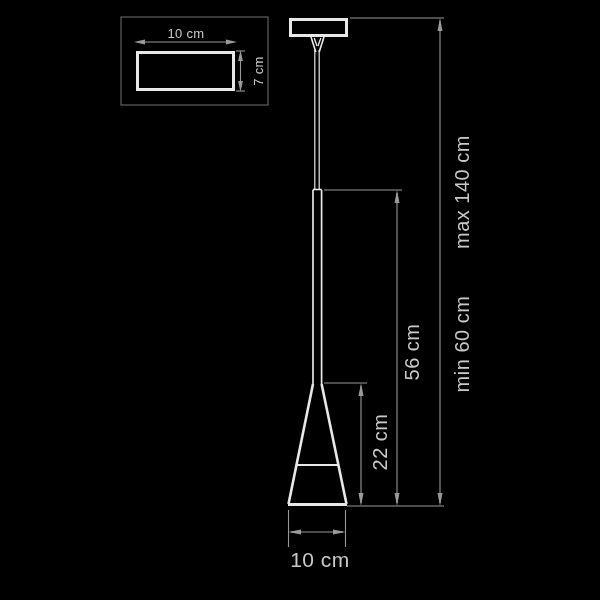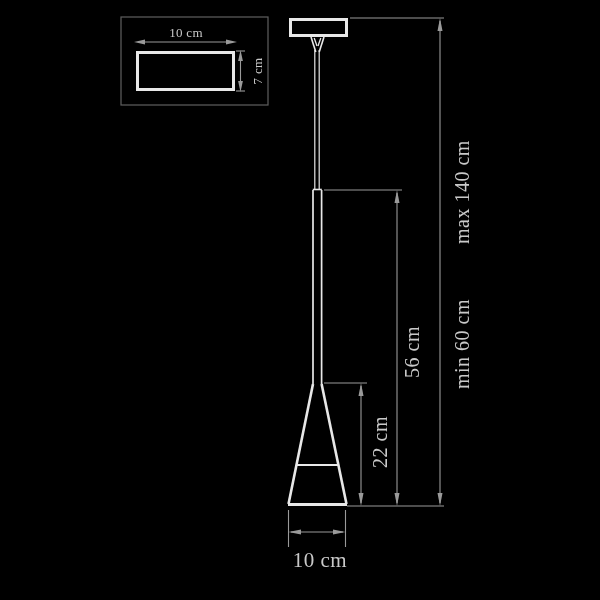--- a/index.html
+++ b/index.html
@@ -10,21 +10,21 @@
     --inset-border: #5f5f5f;
   }
   * { margin: 0; padding: 0; box-sizing: border-box; }
   html, body { background: var(--background); }
   .stage {
     position: relative;
     width: 600px;
     height: 600px;
     background: var(--background);
     overflow: hidden;
-    font-family: Liberation Serif, serif;
+    font-family: Liberation Sans, sans-serif;
   }
   svg { position: absolute; left: 0; top: 0; }
   .lamp { stroke: var(--lamp-line); fill: none; }
   .dim { stroke: var(--dimension-line); fill: none; stroke-width: 1.1; }
   .dim-arrow { fill: var(--dimension-line); stroke: none; }
   .inset-frame { stroke: var(--inset-border); fill: none; stroke-width: 1.2; }
   .label {
     position: absolute;
     color: var(--text-color);
     white-space: nowrap;

